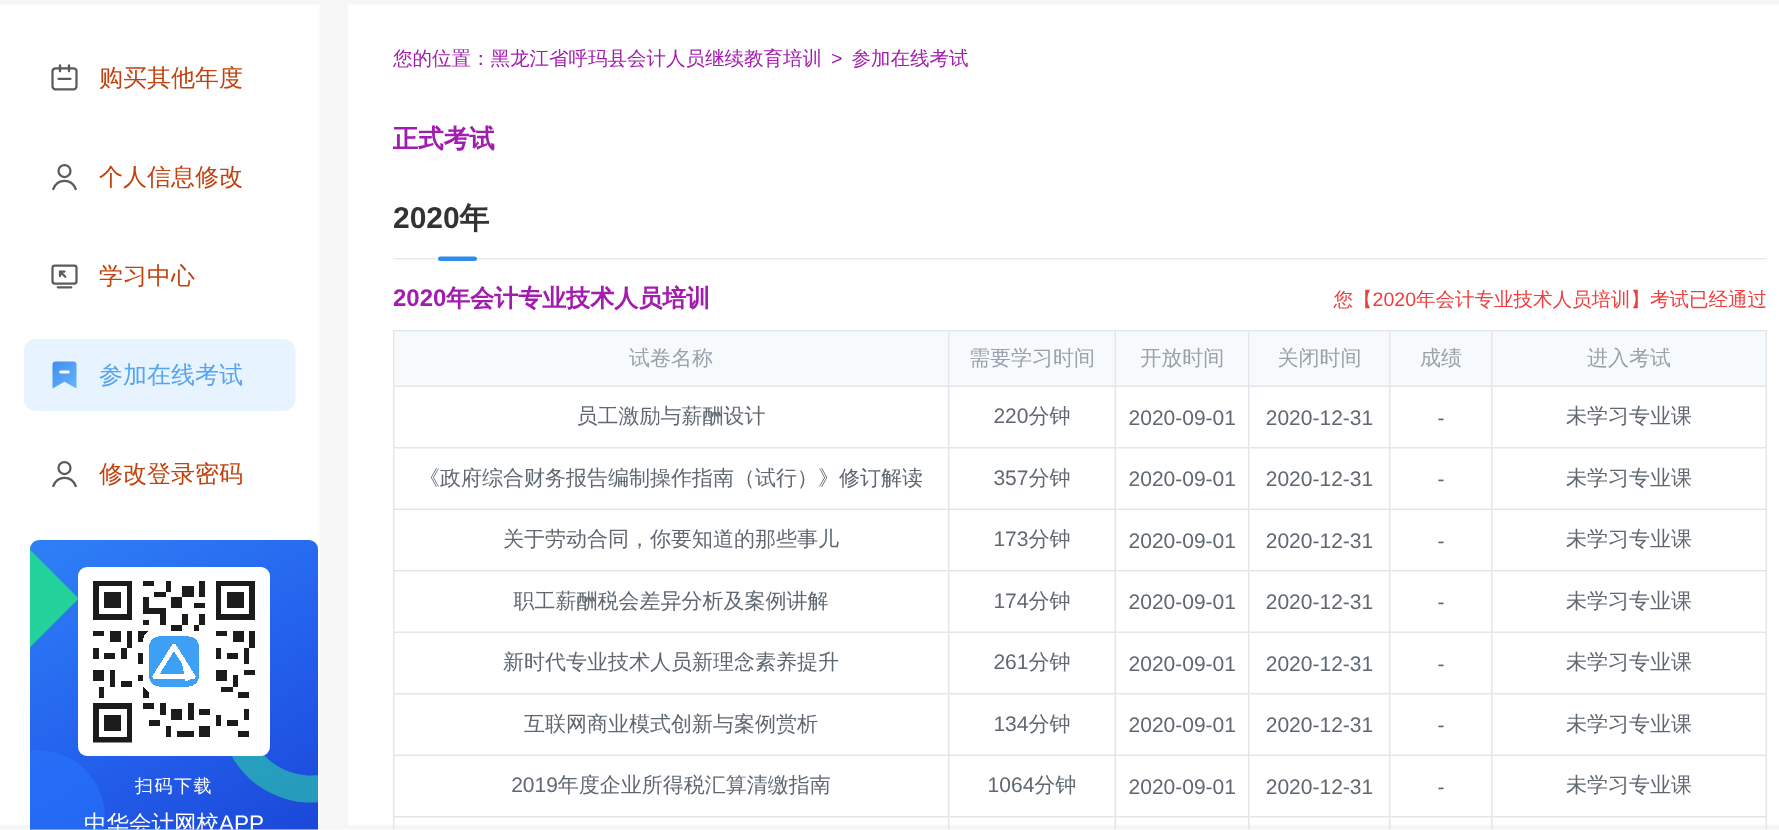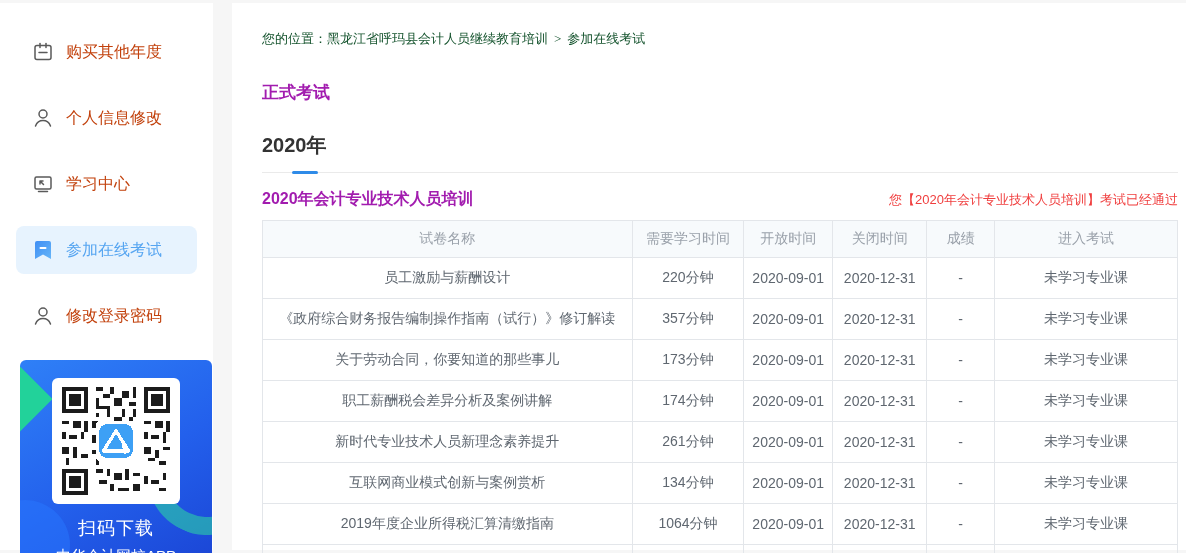--- a/index.html
+++ b/index.html
@@ -43,26 +43,26 @@
   .qr-deco-swirl2 {
     position:absolute; width:90px; height:90px; left:-40px; bottom:-30px;
     border-radius:50%; background:rgba(40,120,255,.5);
   }
   .qr-box {
     position:relative; width:128px; height:126px; margin:18px auto 0;
     background:#fff; border-radius:6px; padding:9px;
   }
   .qr-box svg { width:110px; height:108px; display:block; }
   .qr-text { position:relative; text-align:center; color:#fff; }
-  .qr-line1 { font-size:18px; margin-top:12px; letter-spacing:1px;font-family:Liberation Mono, monospace; }
+  .qr-line1 { font-size:12px; margin-top:12px; letter-spacing:1px;font-family:Liberation Mono, monospace; }
   .qr-line2 { font-size:15px; margin-top:7px; }
 
   
   .content { flex:1; background:#fff; padding:0 8px 0 30px; }
-  .breadcrumb { margin-top:27px; font-size:13px; color:#14532d;font-family:Liberation Serif, serif; }
+  .breadcrumb { margin-top:27px; font-size:13px; color:#a21caf; }
   .breadcrumb .crumb-sep { margin:0 6px; }
   .section-title { margin-top:33px; font-size:17px; font-weight:bold; color:#a21caf; }
   .year-bar {
     margin-top:28px; padding-bottom:13px; position:relative;
     border-bottom:1px solid #eaeaea;
   }
   .year-tab { display:inline-block; font-size:20px; font-weight:bold; color:#333; }
   .year-indicator {
     position:absolute; left:30px; bottom:-2px; width:26px; height:3px;
     background:#2f8be8; border-radius:2px;

